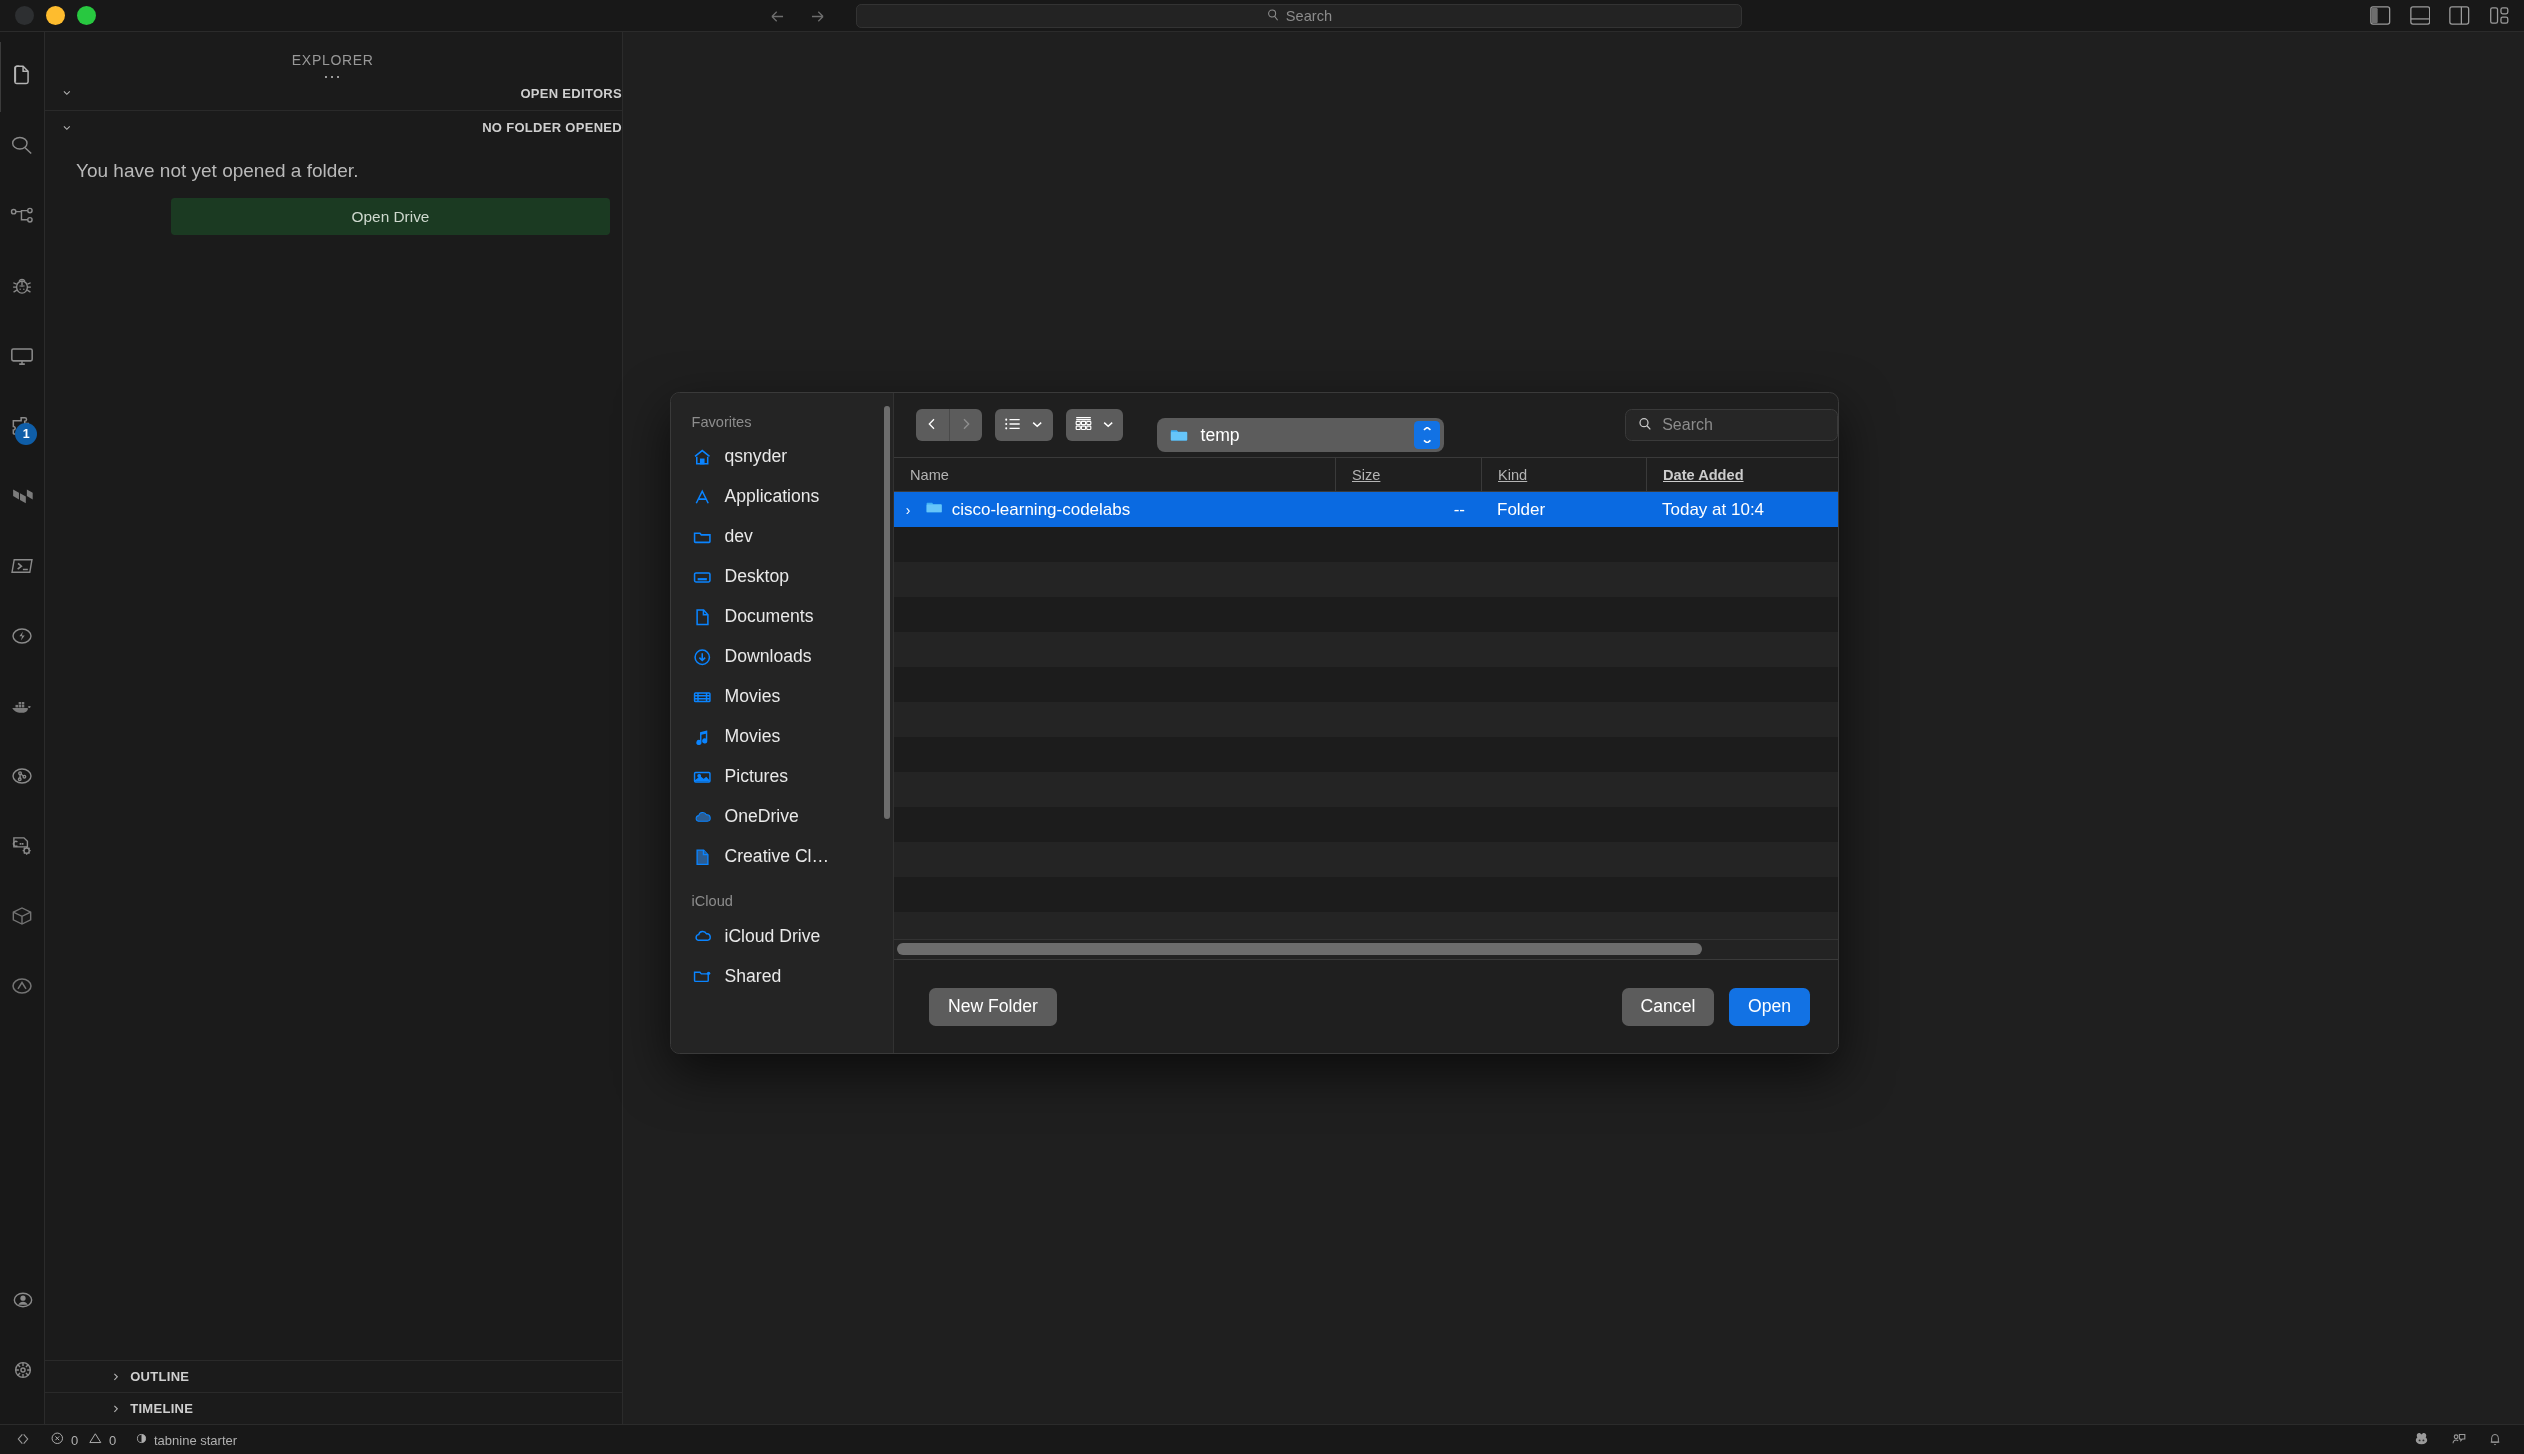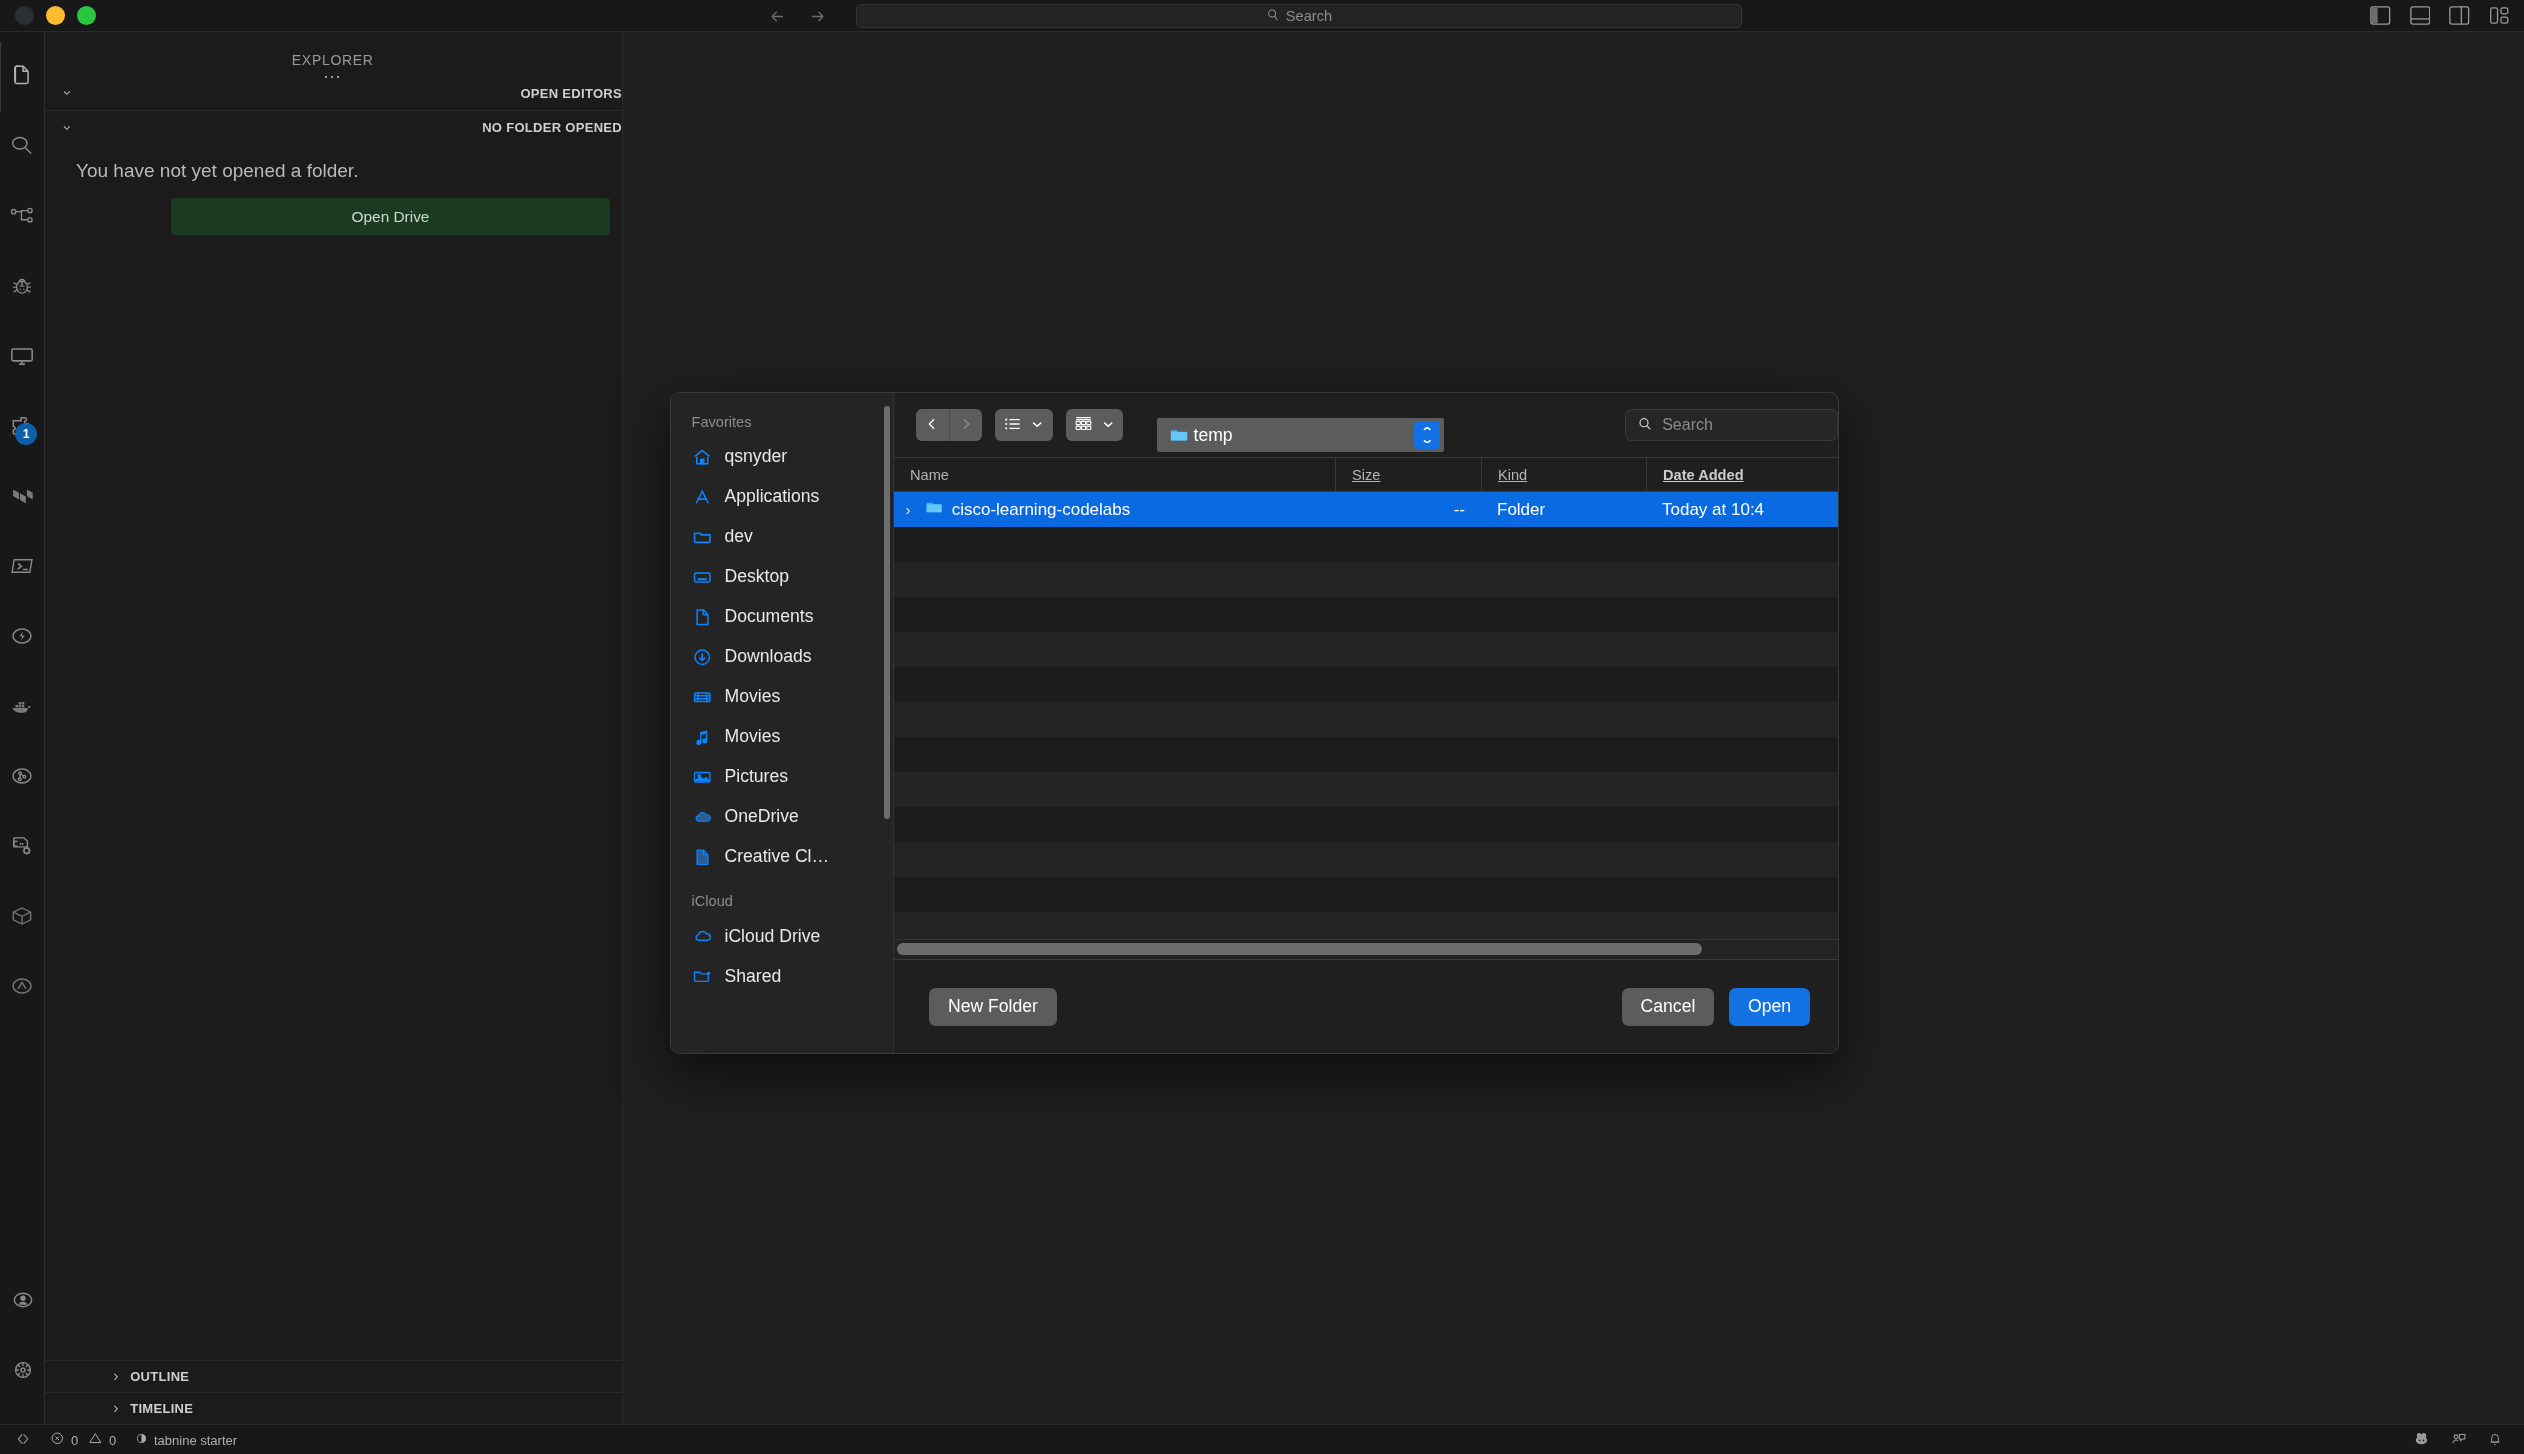--- a/index.html
+++ b/index.html
@@ -215,22 +215,22 @@
   .tb-seg .tb-b + .tb-b { border-left: 0.7px solid #4a4a4a; }
   .tb-btn {
     height: 32px; padding: 0 8.8px;
     background: #5c5c5c; border-radius: 5.9px;
     display: flex; align-items: center; gap: 8.8px;
     cursor: default;
   }
   .path-popup {
     margin-left: 20.5px;
     width: 296px; height: 34px;
-    background: #5c5c5c; border-radius: 2px;
-    display: flex; align-items: center; gap: 5px;
+    background: #5c5c5c; border-radius: 8px;
+    display: flex; align-items: center; gap: 12px;
     padding: 0 3.7px 0 11.7px;
     position: relative;
     margin-top: 20px;
   }
   .path-popup .p-label { color: #fff; font-size: 17.6px; }
   .popup-stepper {
     position: absolute; right: 3.7px; top: 2.9px;
     width: 26px; height: 28px;
     background: #1272e4; border-radius: 4.4px;
     display: flex; flex-direction: column;

